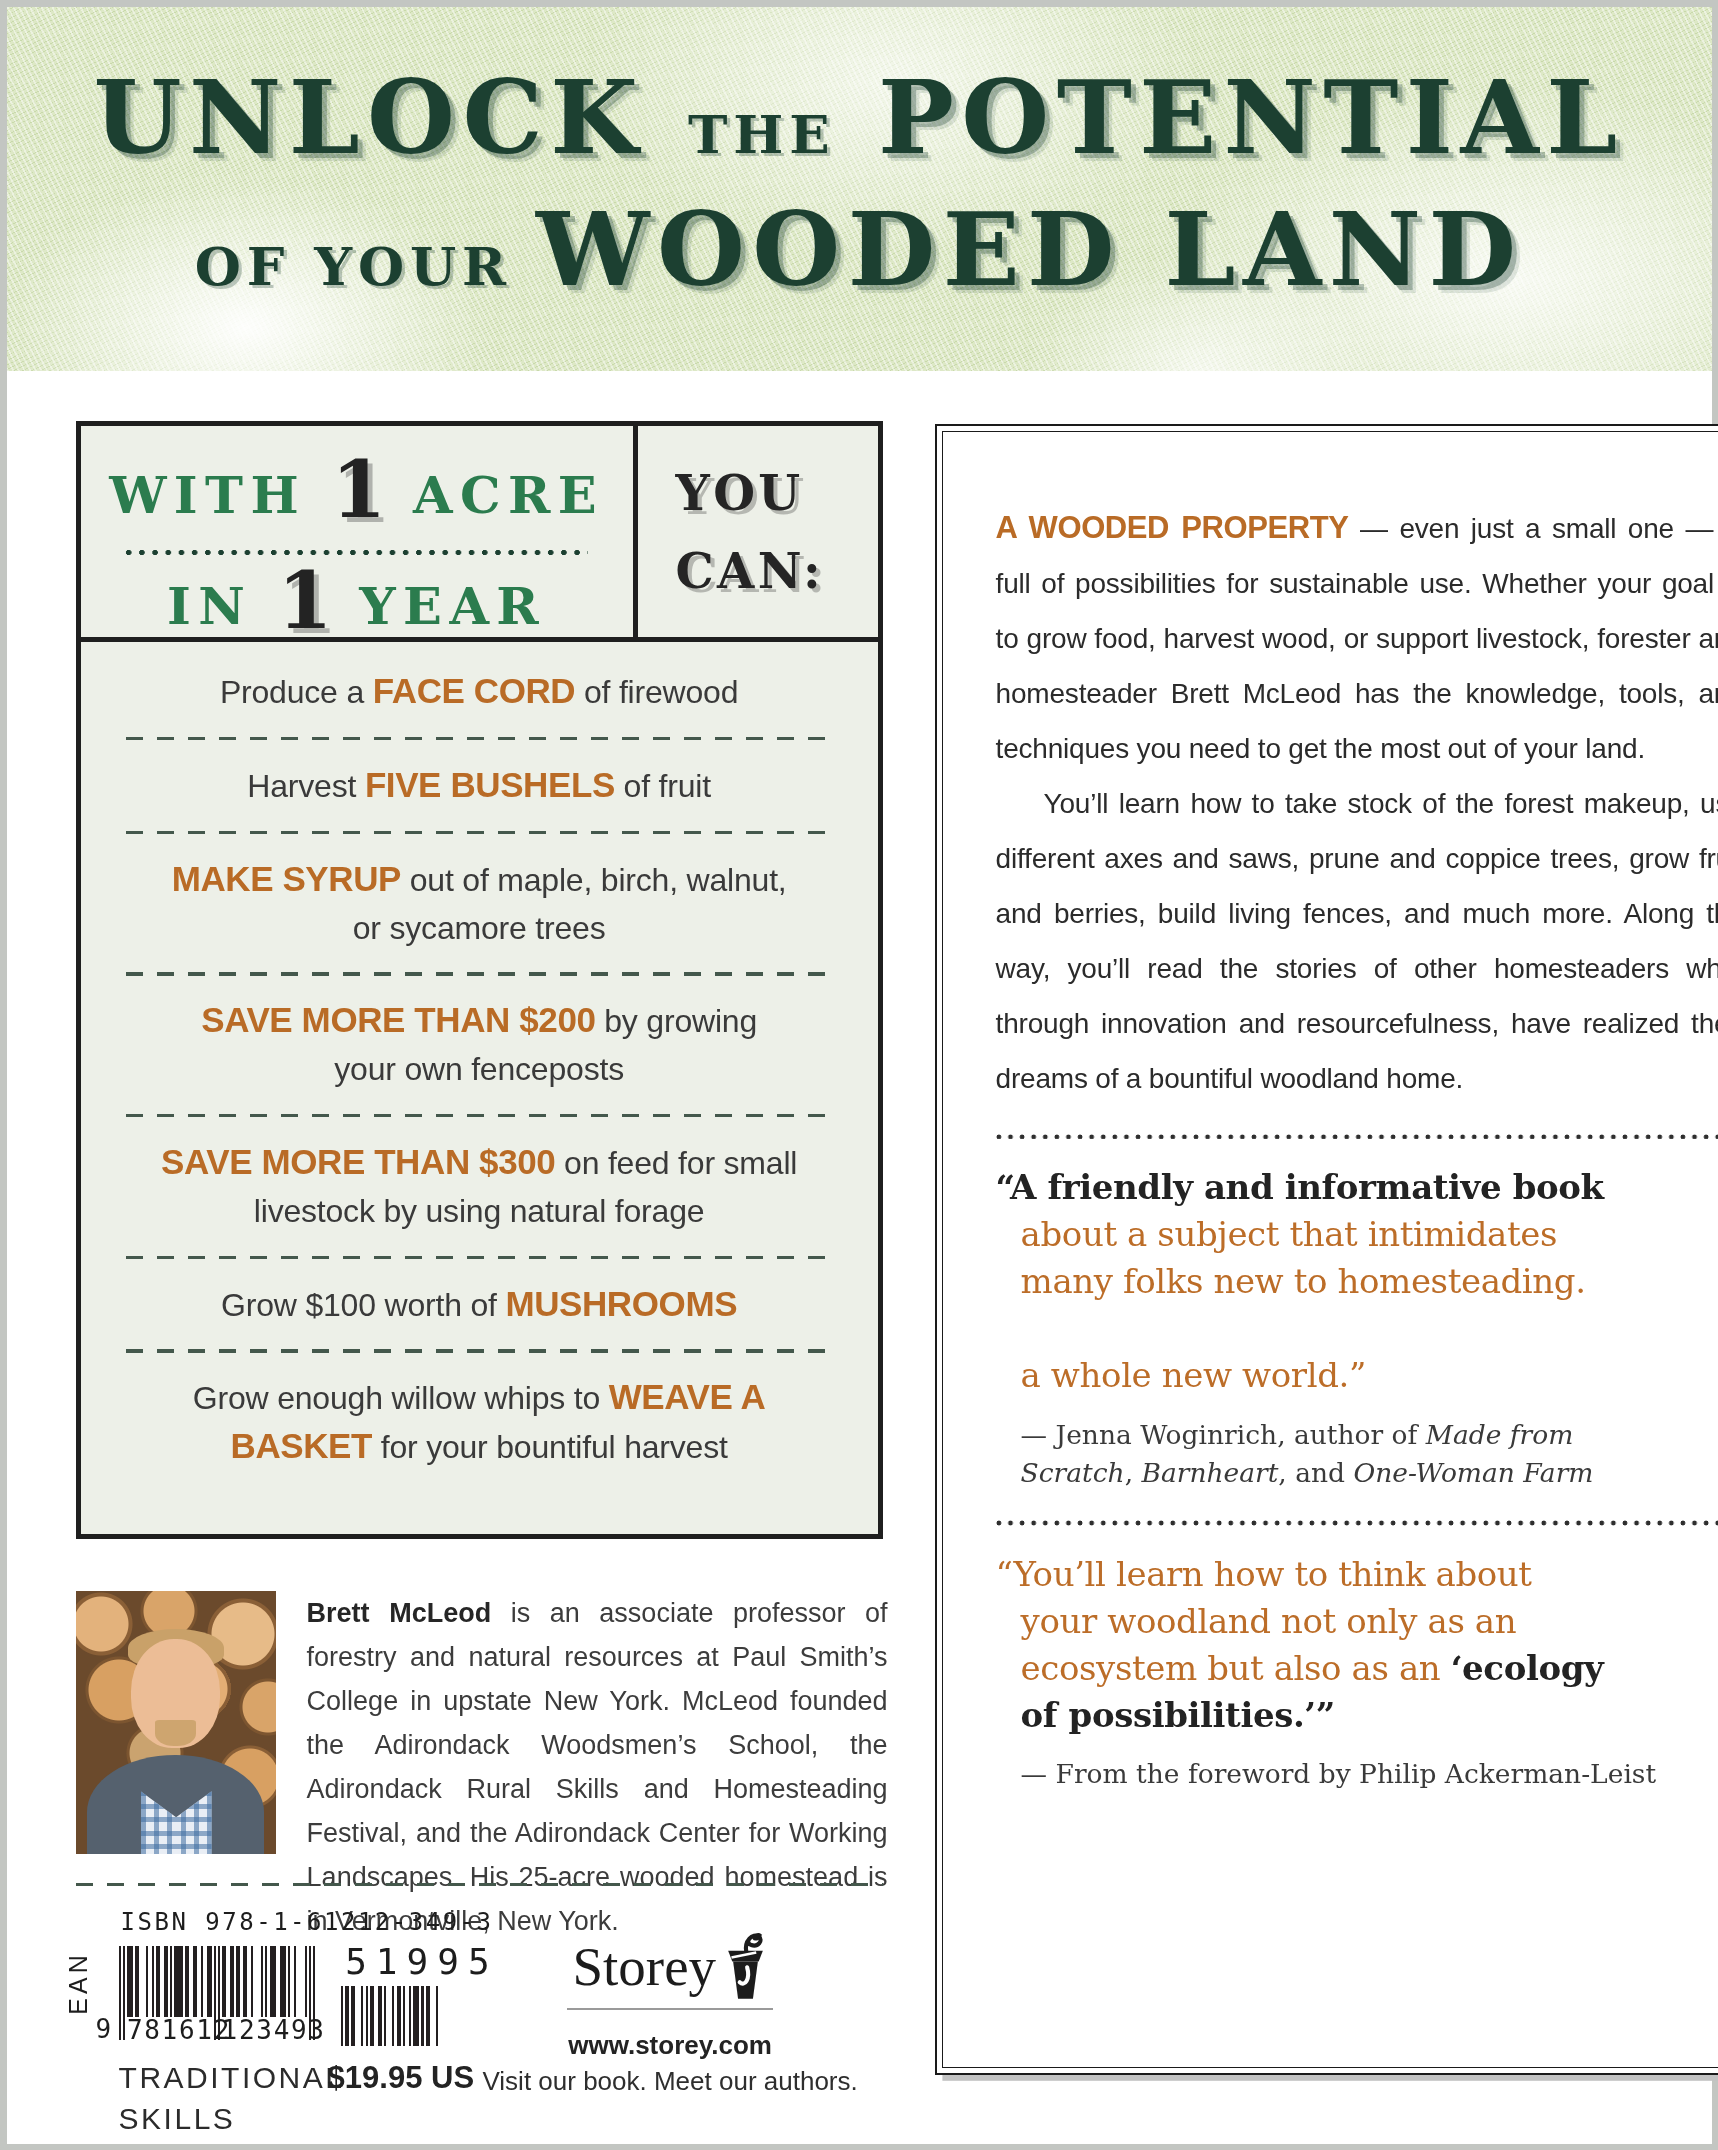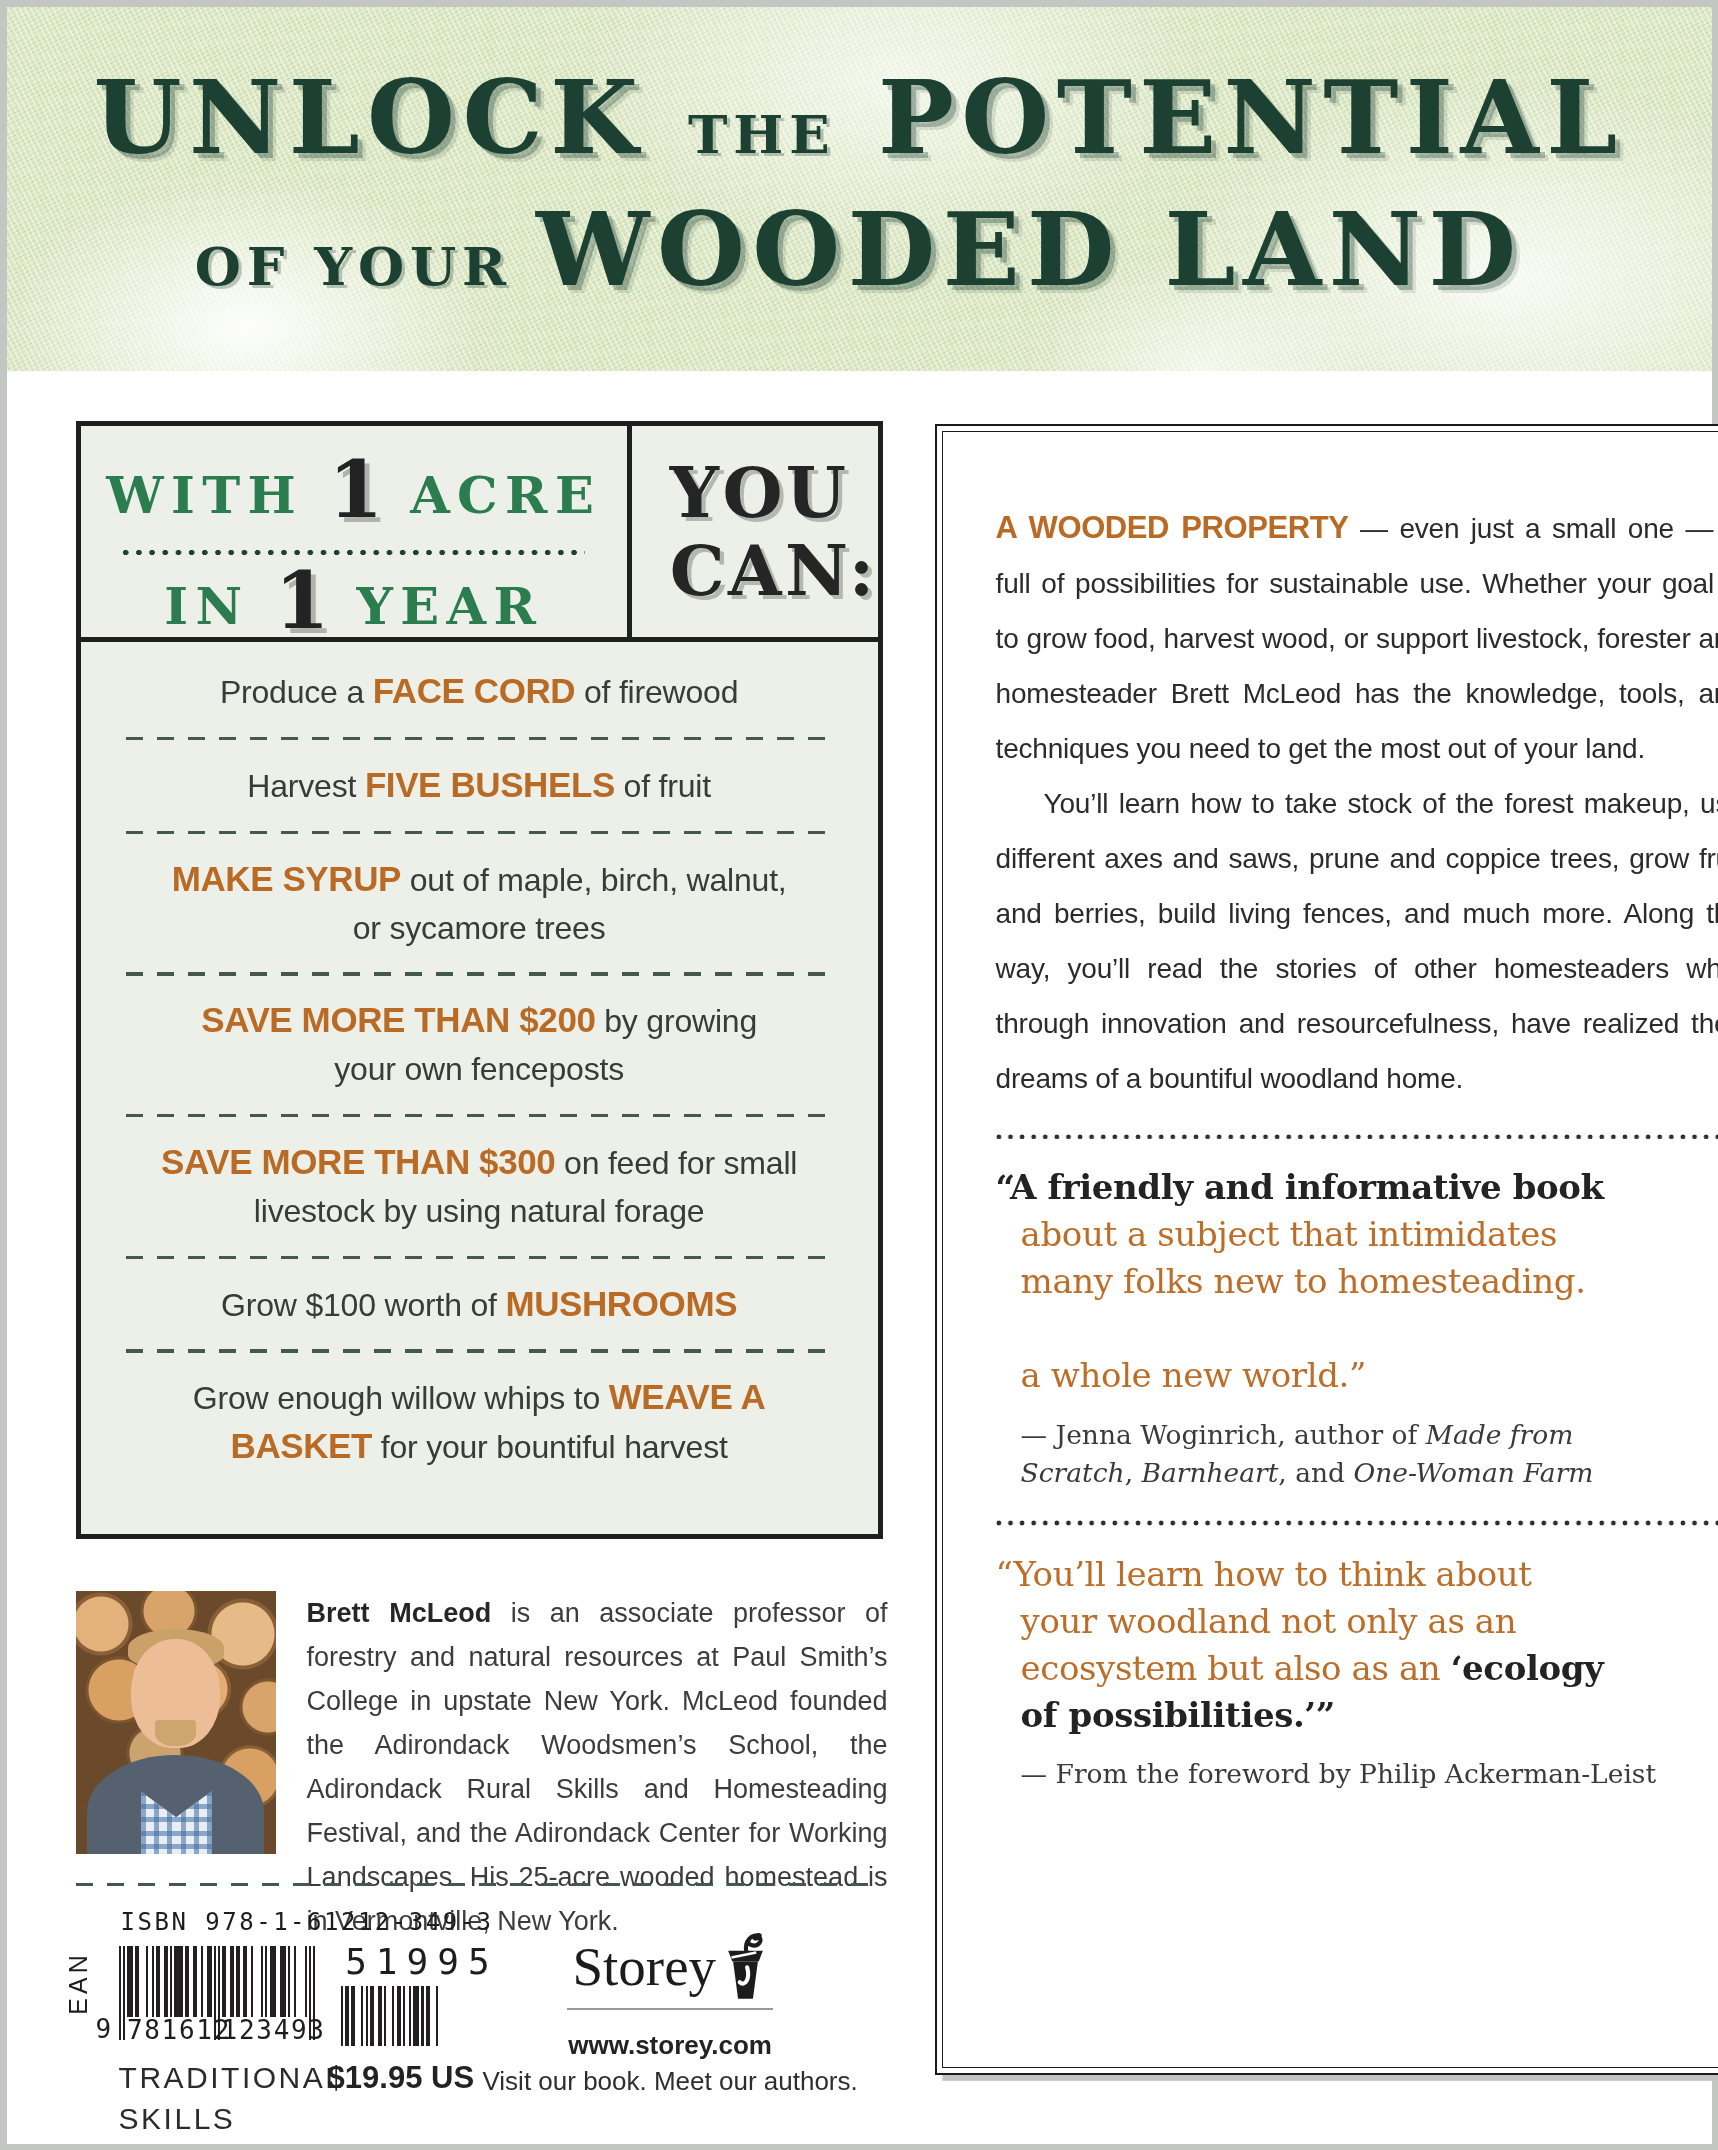--- a/index.html
+++ b/index.html
@@ -33,21 +33,21 @@
   .cell-acre{width:557px;box-sizing:border-box;border-right:5px solid #1f1f1f;text-align:center;
     padding-top:25px;}
   .acre-line,.year-line{font-family:"DejaVu Serif",serif;font-weight:bold;line-height:69px;}
   .seg-grn{color:#2b7c4e;font-size:51px;letter-spacing:7.4px;}
   .seg-one{color:#232323;font-size:79px;letter-spacing:1.7px;position:relative;top:4.1px;
     text-shadow:5px 5px 0 rgba(35,35,35,.3);}
   .dotline{height:7.4px;width:463px;margin:6.6px auto 5px auto;
     background-image:radial-gradient(circle 2.6px at 3.7px 3.7px, #1c4031 2.5px, rgba(0,0,0,0) 3px);
     background-size:13.2px 7.4px;background-repeat:repeat-x;}
   .cell-youcan{flex:1;padding-top:28px;padding-left:38px;font-family:"DejaVu Serif",serif;
-    font-weight:bold;font-size:69px;line-height:78px;color:#252525;letter-spacing:3.3px;
+    font-weight:bold;font-size:48px;line-height:78px;color:#252525;letter-spacing:3.3px;
     text-shadow:4.1px 4.1px 0 rgba(37,37,37,.28);}
   .promo-list{padding:5px 45px 0 45px;}
   .promo-item{font-size:32px;line-height:48px;color:#3a3a3a;letter-spacing:-0.2px;padding:20.7px 0;text-align:center;}
   .promo-item .seg-hl{font-weight:bold;color:#b96b26;font-size:35px;letter-spacing:-0.4px;}
   .dash-sep{height:3.3px;
     background-image:repeating-linear-gradient(90deg,#44584c 0 17.4px, rgba(0,0,0,0) 17.4px 31px);}
 
   
   .author{position:absolute;left:69px;top:1584px;width:812px;display:flex;}
   .photo{position:relative;width:200px;height:263px;flex:0 0 200px;overflow:hidden;background-color:#6b4a2c;

